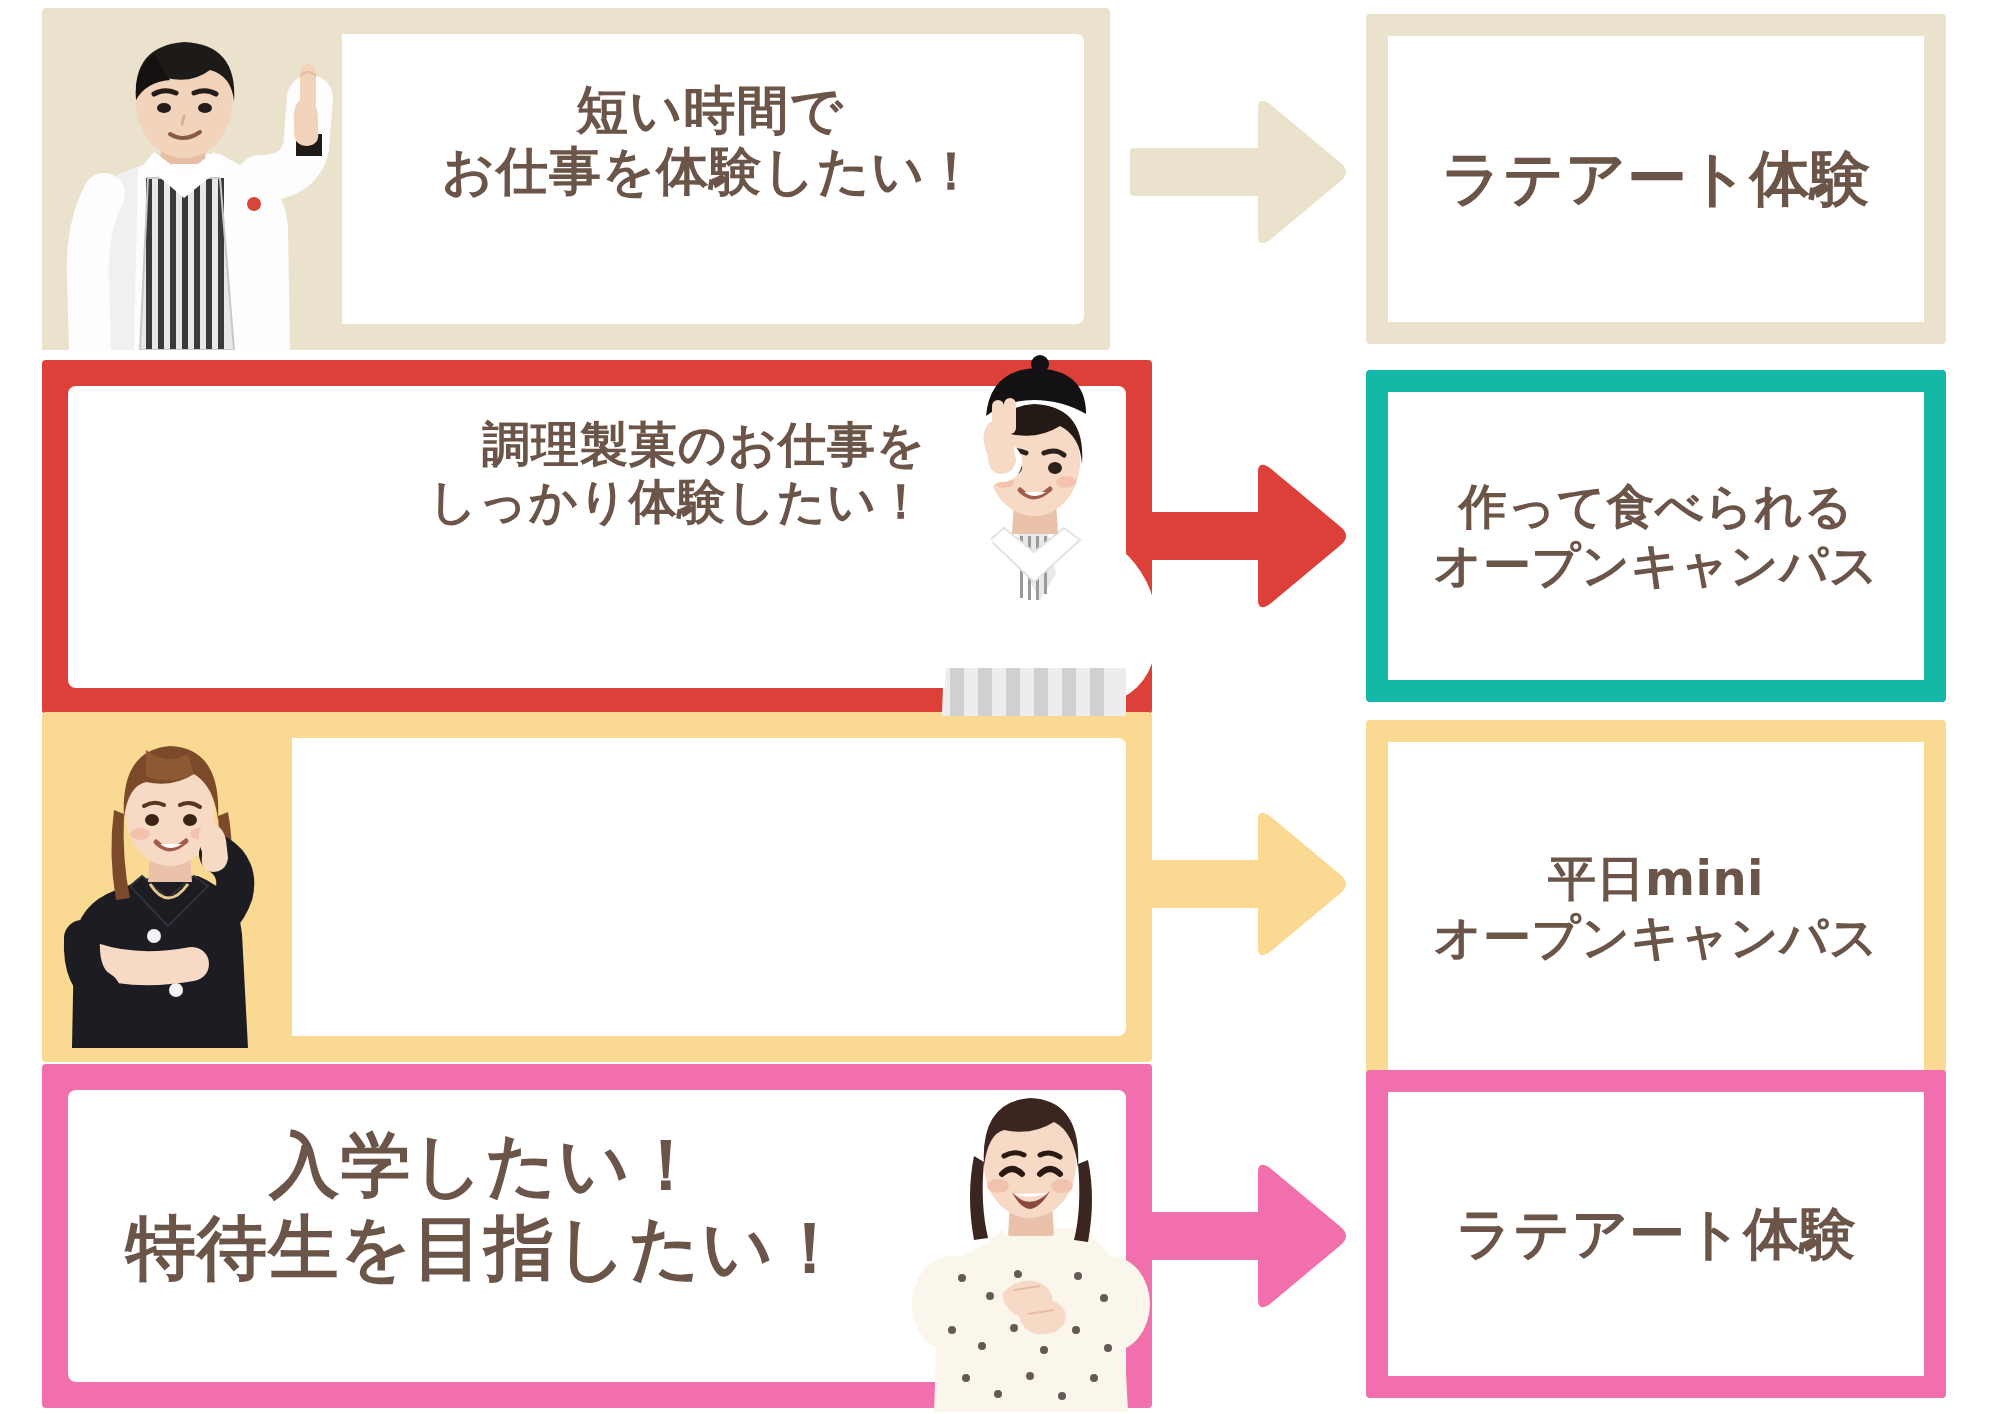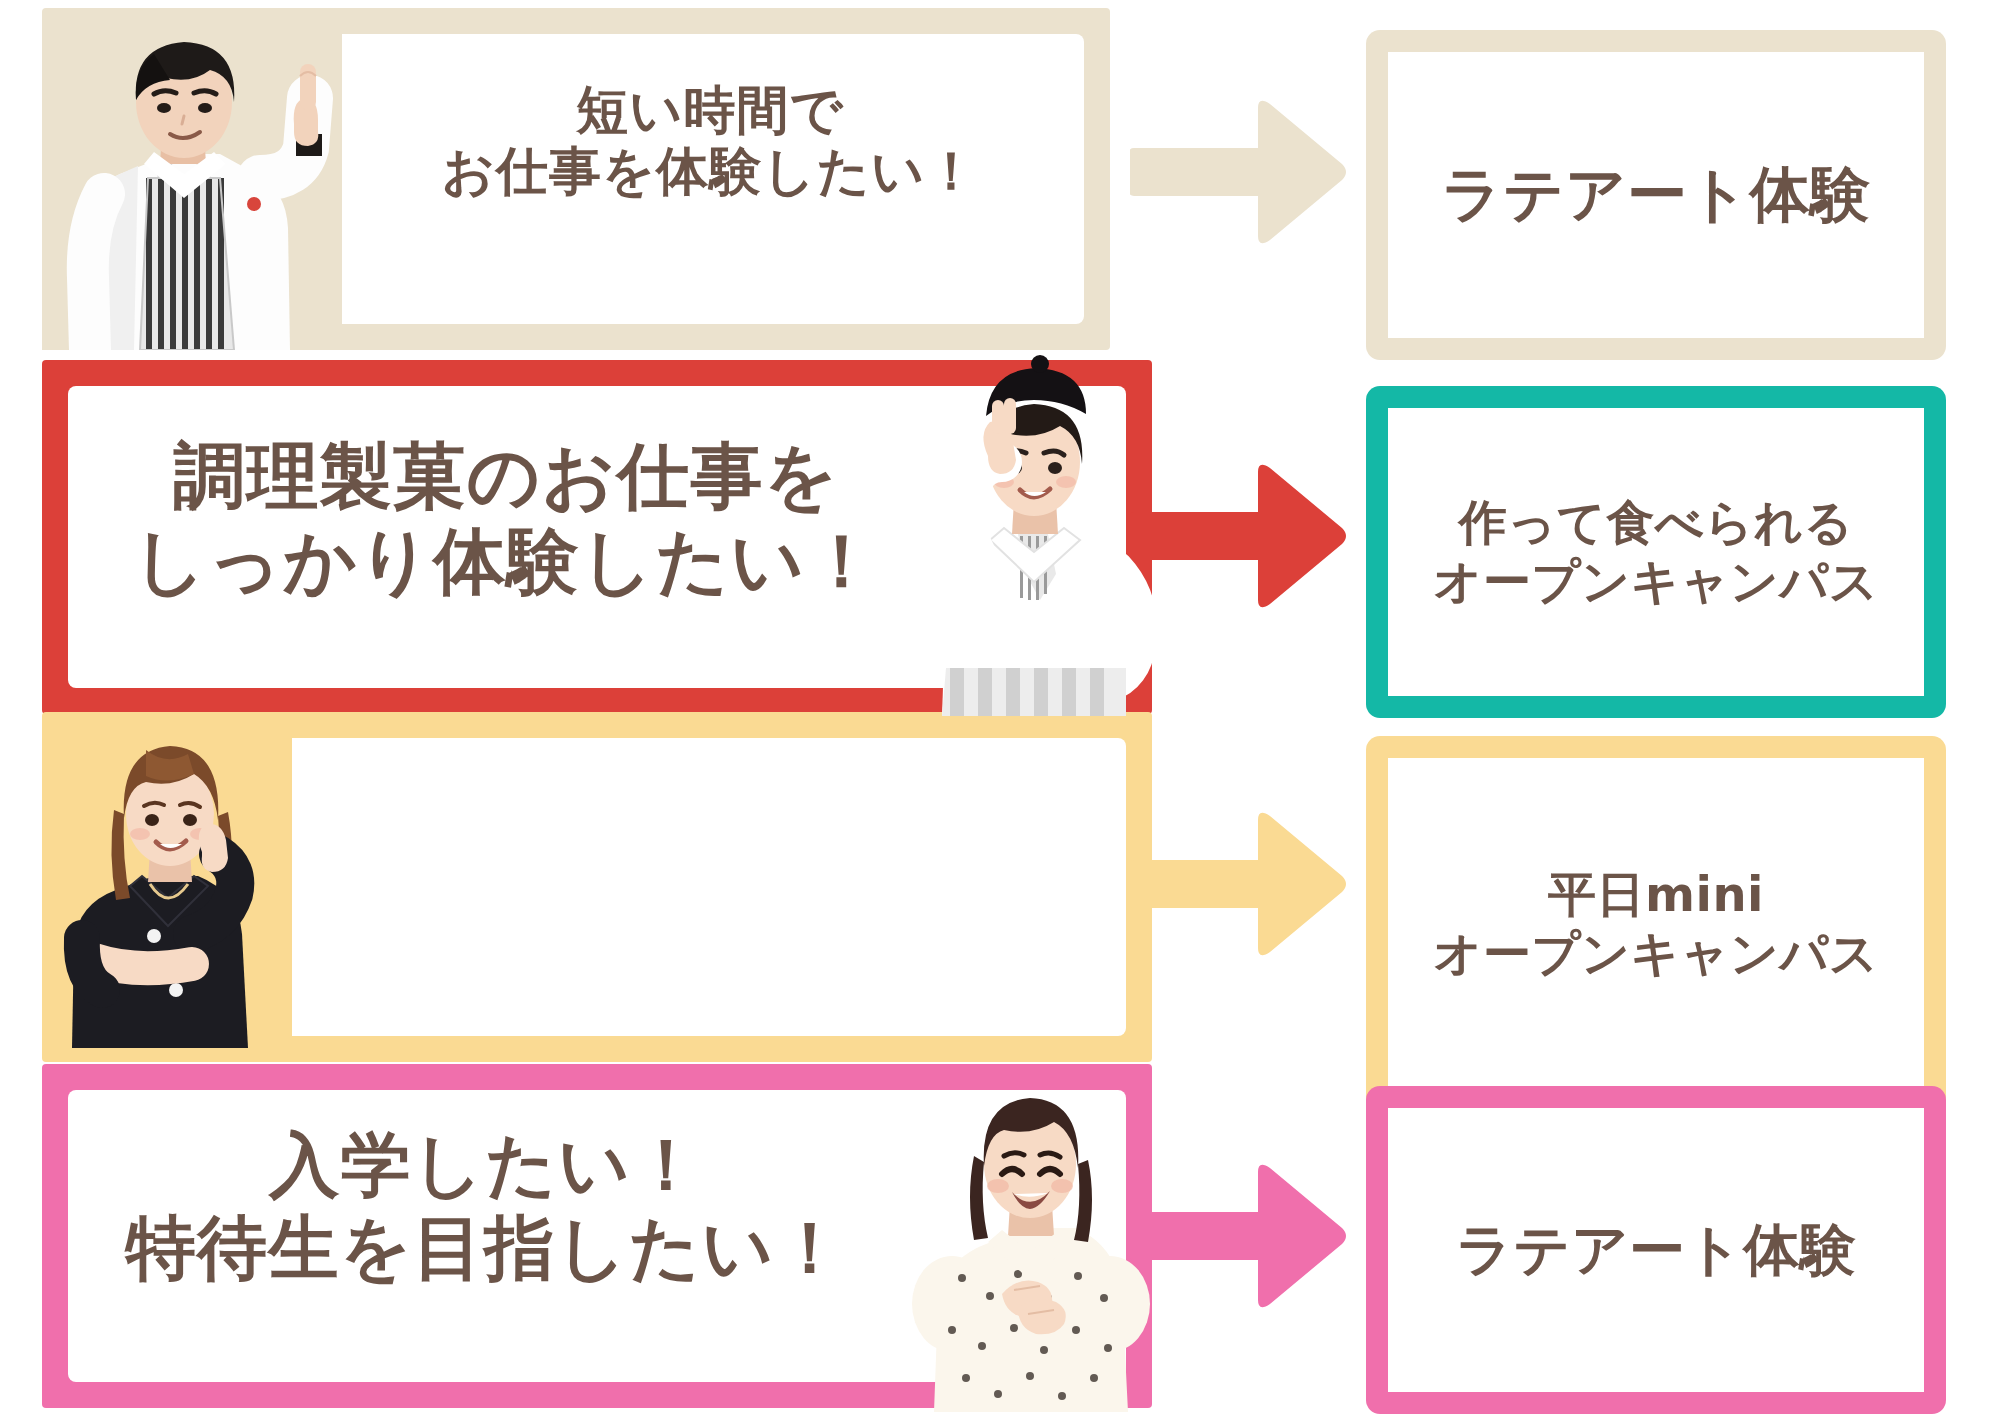--- a/index.html
+++ b/index.html
@@ -71,22 +71,21 @@
     z-index: 3;
     width: 220px;
     height: 160px;
   }
   .arrow svg { display: block; width: 100%; height: 100%; }
 
   
   .result-frame {
     position: absolute;
     width: 580px;
-    border-radius: 14px;
-    margin-top: 16px;
+    border-radius: 4px;
   }
   .result-inner {
     position: absolute;
     left: 22px; top: 22px; right: 22px; bottom: 22px;
     background: #ffffff;
     display: flex;
     align-items: center;
     justify-content: center;
   }
   .result-text {
@@ -179,21 +178,21 @@
       </div>
     </div>
   </div>
 
   <div class="row row-2">
 
     <div class="left-frame" style="left:42px; width:1110px; background:#DC4039;">
       <div class="left-inner"></div>
     </div>
 
-    <div class="msg" style="left:86px; top:74px; width:840px; font-size:72px; text-align:center;">調理製菓のお仕事を
+    <div class="msg" style="left:86px; top:56px; width:840px; font-size:48px; text-align:right;">調理製菓のお仕事を
 しっかり体験したい！</div>
 
     <div class="photo" style="left:900px; top:-22px; width:260px; height:378px;">
       <svg viewBox="0 0 260 378" width="260" height="378">
 
         <path d="M42 378 L46 262 Q50 222 88 206 L128 190 L176 190 Q214 206 220 250 L226 378 Z" fill="#FFFFFF"></path>
 
         <path d="M214 232 Q242 262 236 306 Q232 336 208 344" stroke="#FFFFFF" stroke-width="40" fill="none" stroke-linecap="round"></path>
         <path d="M196 330 Q186 346 196 356 Q208 362 216 350 Q220 336 208 330 Z" fill="#F7DAC5"></path>
 

